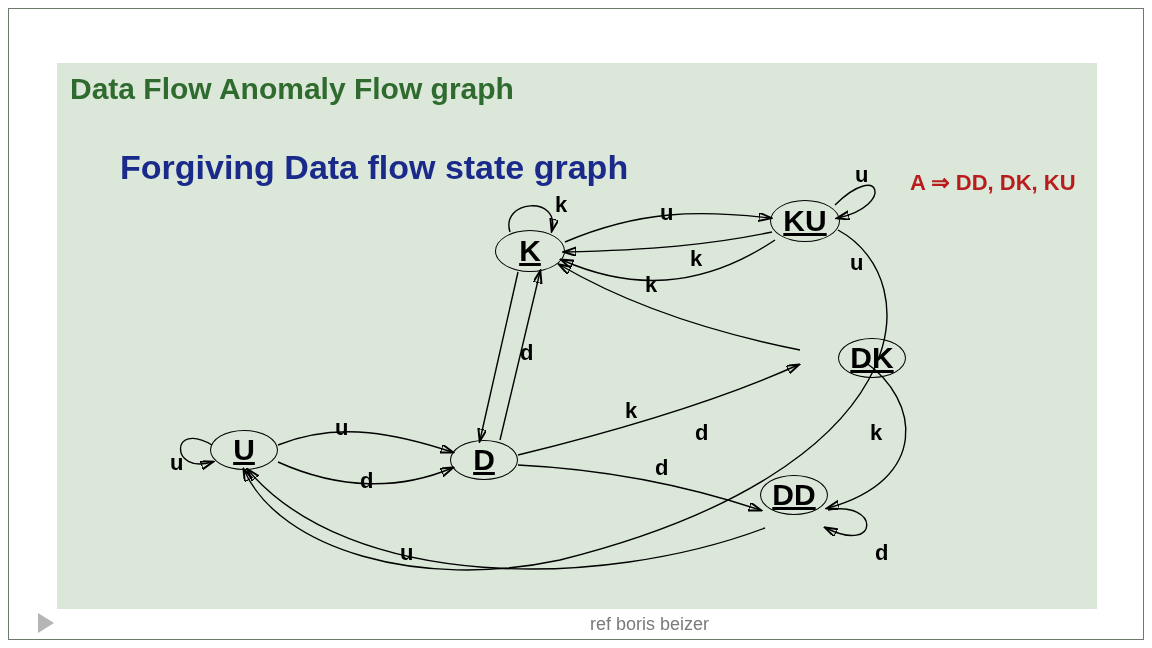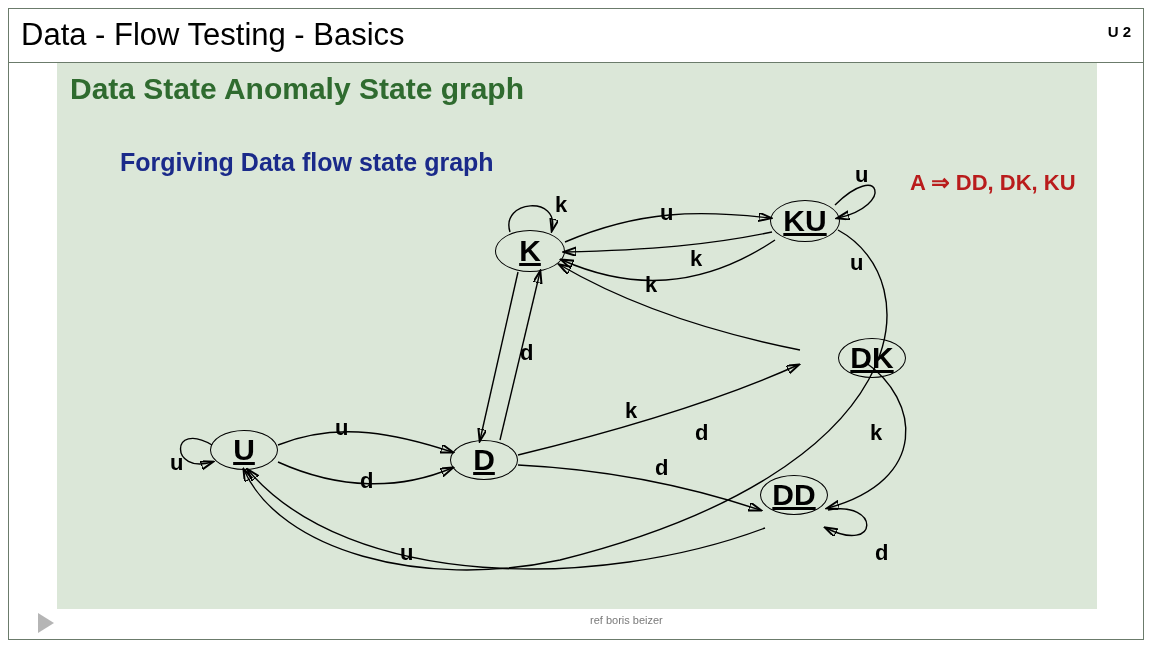--- a/index.html
+++ b/index.html
@@ -59,38 +59,38 @@
     left: 70px;
     top: 72px;
     font-size: 30px;
     font-weight: 700;
     color: #2f6b2f;
   }
   .heading3 {
     position: absolute;
     left: 120px;
     top: 148px;
-    font-size: 25px;
+    font-size: 34px;
     font-weight: 700;
     color: #1a2a8a;
   }
   .anomaly-text {
     position: absolute;
     left: 910px;
     top: 170px;
     font-size: 22px;
     font-weight: 700;
     color: #b91c1c;
     white-space: nowrap;
   }
   .footer-ref {
     position: absolute;
     left: 590px;
     top: 614px;
-    font-size: 11px;
+    font-size: 18px;
     color: #7a7a7a;
     letter-spacing: 0px;
   }
   .tri {
     position: absolute;
     left: 29px;
     top: 604px;
     width: 0;
     height: 0;
     border-top: 10px solid transparent;
@@ -128,30 +128,26 @@
   svg.graph path, svg.graph line {
     stroke: #000;
     stroke-width: 1.4;
     fill: none;
   }
 </style>
 </head>
 <body>
 
 <div class="outer">
-  <div class="titlebar">
-    <div class="title-text">Data - Flow Testing   -   Basics</div>
-    <div class="u2">U 2</div>
-  </div>
 
   <div class="panel"></div>
   <div class="tri"></div>
 </div>
 
-<div class="subtitle">Data State Anomaly State graph</div>
+<div class="subtitle">Data Flow Anomaly Flow graph</div>
 <div class="heading3">Forgiving Data flow state graph</div>
 
 <div class="anomaly-text">
   <span>A</span>
   <span>⇒</span>
   <span>DD, DK, KU</span>
 </div>
 
 <div class="node" style="left:495px; top:230px; width:70px; height:42px;">K</div>
 <div class="node" style="left:770px; top:200px; width:70px; height:42px;">KU</div>

